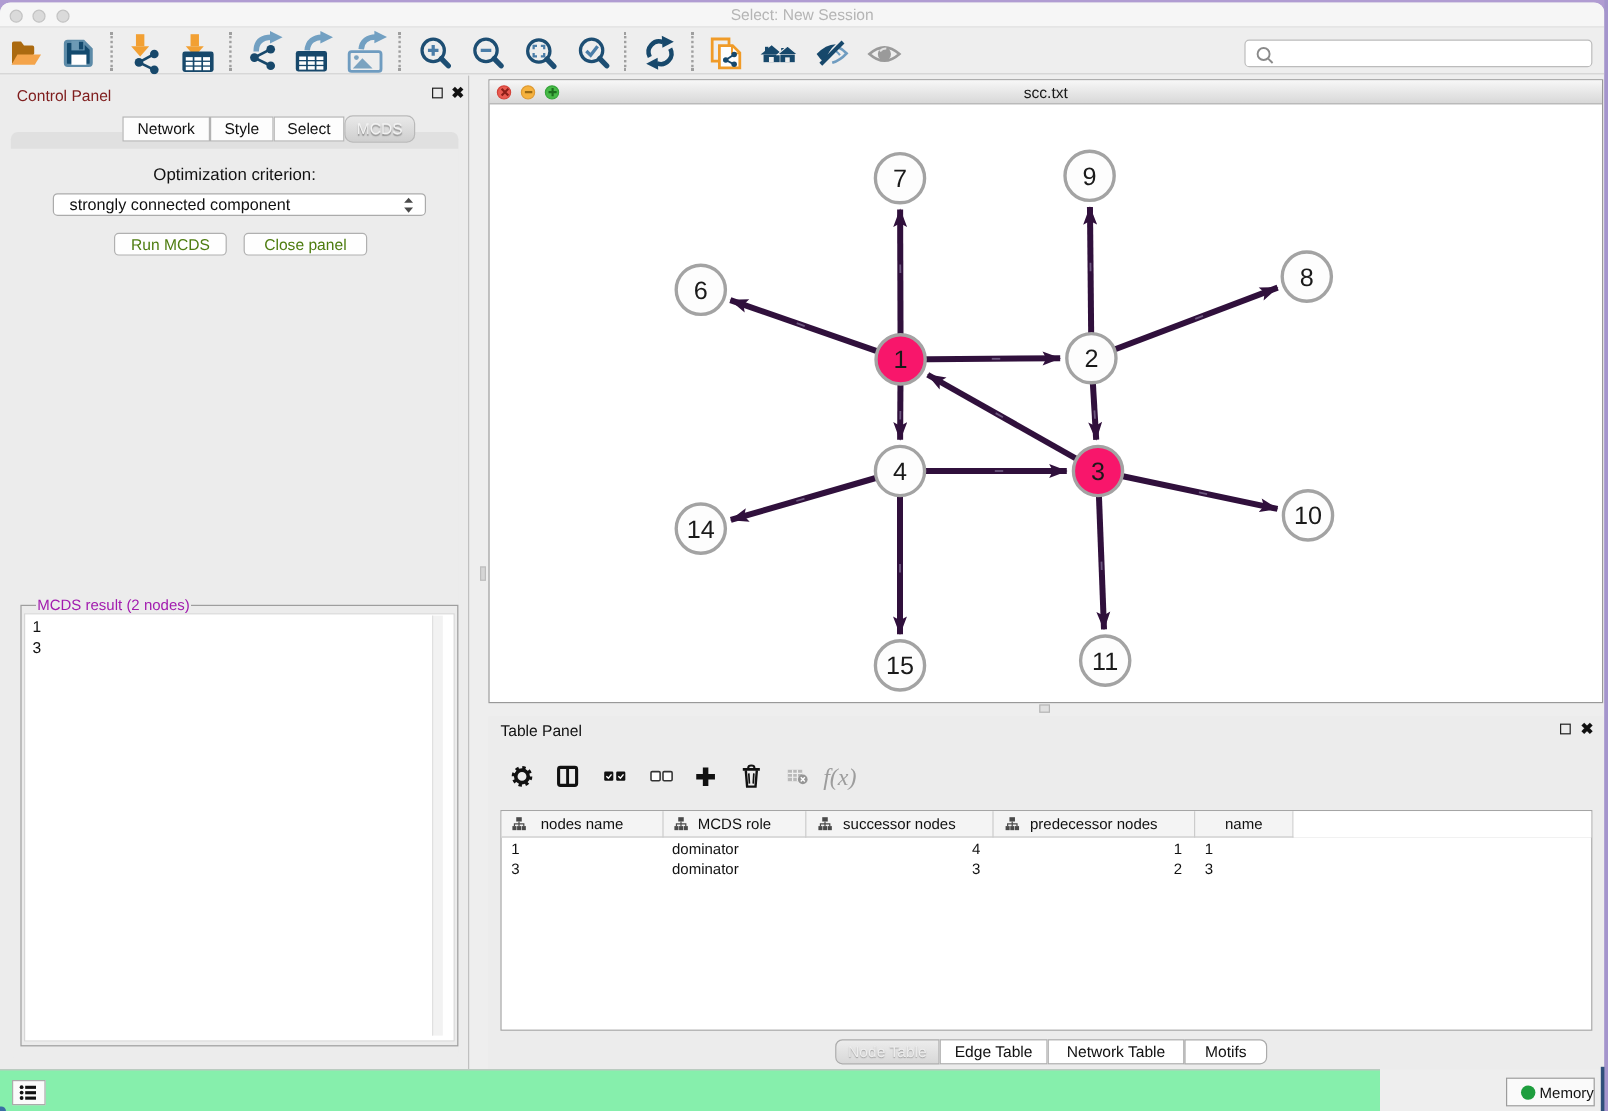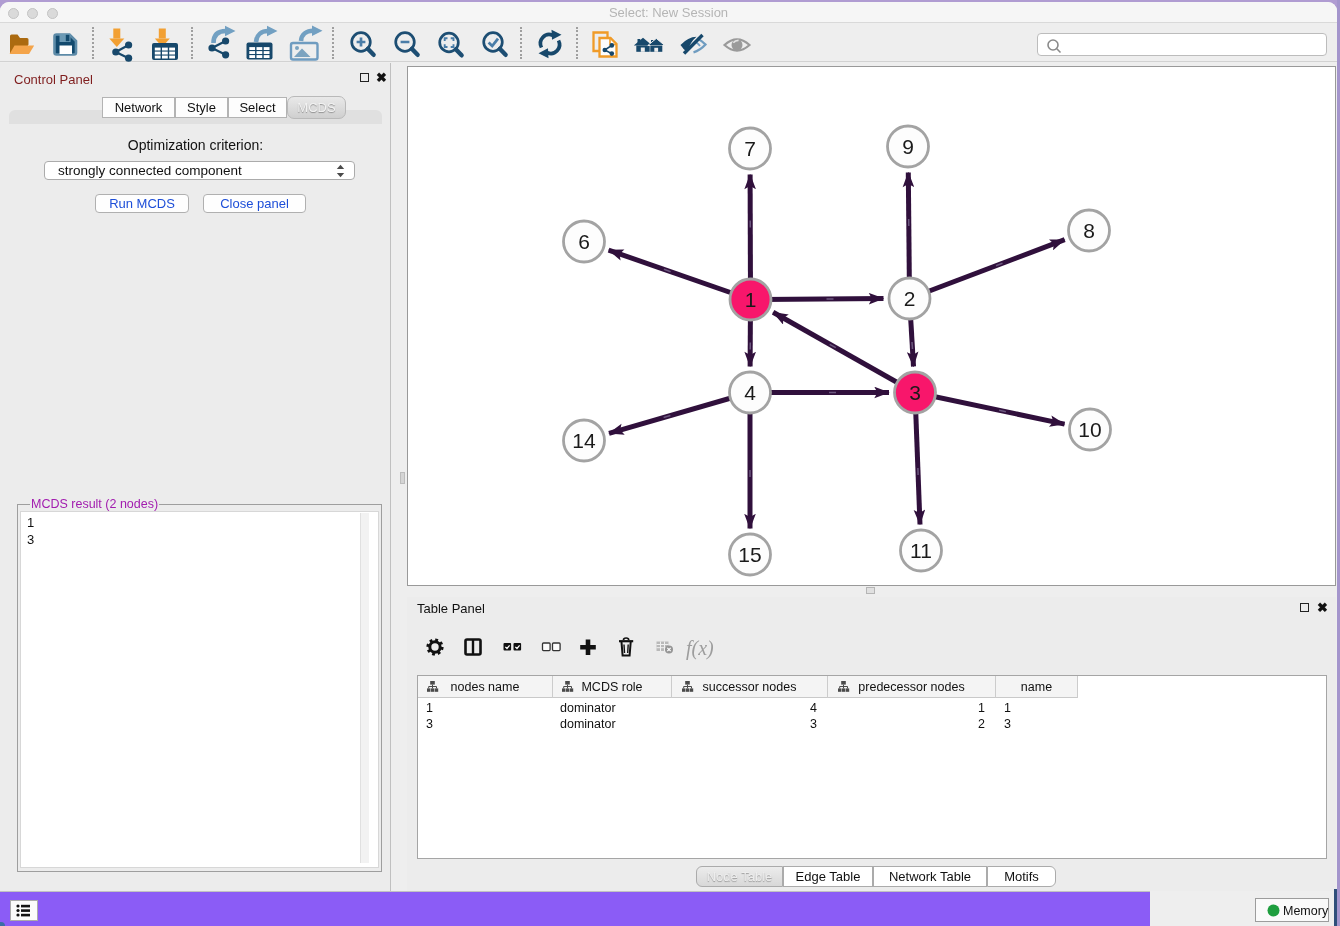--- a/index.html
+++ b/index.html
@@ -14,42 +14,42 @@
 #search { position:absolute; left:1037px; top:10px; width:290px; height:23px; background:#fff; border:1px solid #bcbcbc; border-radius:4px; }
 
 #cpanel { position:absolute; left:0; top:61px; width:391px; height:828px; background:#ececec; border-right:1px solid #c0c0c0; }
 #cpanel .hdr { position:absolute; left:14px; top:9px; font-size:13px; color:#7f1d1d; }
 .floatbox { position:absolute; width:9px; height:9px; border:1.6px solid #222; background:transparent; }
 .closex { position:absolute; font-size:13px; font-weight:bold; color:#111; }
 #tabpane { position:absolute; left:9px; top:47px; width:373px; height:773px; background:#ececec; border-radius:6px; }
 #tabstrip { position:absolute; left:0px; top:0px; width:373px; height:14px; background:#e0e0e0; border-radius:6px 6px 0 0; }
 .tab { position:absolute; top:-13px; height:21px; background:#fdfdfd; border:1px solid #b3b3b3; font-size:13px; text-align:center; line-height:19px; color:#111;margin-left:24px; }
 .tabsel { background:linear-gradient(#e9e9e9,#cfcfcf); border:1px solid #b9b9b9; border-radius:7px; color:#f2f2f2; text-shadow:0 1px 1px #8f8f8f; }
-.btn { position:absolute; background:#fefefe; border:1px solid #b0b0b0; border-radius:4px; font-size:13px; text-align:center; color:#1d4ed8; }
+.btn { position:absolute; background:#fefefe; border:1px solid #b0b0b0; border-radius:4px; font-size:13px; text-align:center; color:#4d7c0f; }
 #dropdown { position:absolute; left:35px; top:51px; width:311px; height:19px; background:#fff; border:1px solid #ababab; border-radius:4px; font-size:13.5px; line-height:17px; padding-left:13px; color:#111; }
 fieldset#mcdsres { position:absolute; left:8px; top:387px; width:365px; height:375px; border:1px solid #9e9e9e; background:#ececec; }
 fieldset#mcdsres legend { font-size:12.5px; color:#a21caf; margin-left:12px; padding:0 1px; }
 #mcdstext { position:absolute; left:2px; top:0px; width:359px; height:357px; background:#fff; border:1px solid #d7d7d7; font-size:13px; color:#111; padding:3px 0 0 6px; line-height:16.5px; }
 #mcdsscroll { position:absolute; right:9px; top:1px; width:9px; height:350px; background:#f2f2f2; border-left:1px solid #e0e0e0; }
 
 #netwin { position:absolute; left:407px; top:64px; width:929px; height:520px; background:#fff; border:1px solid #999; }
 #nettitle { position:absolute; left:0; top:0; width:100%; height:20px; background:linear-gradient(#f7f7f7,#d8d8d8); border-bottom:1px solid #ababab; }
 #nettitle .t { position:absolute; top:3px; width:100%; text-align:center; font-size:13px; color:#1a1a1a; }
 .mac { position:absolute; top:3.5px; width:12px; height:12px; border-radius:50%; }
 
 #tpanel { position:absolute; left:407px; top:595px; width:929px; height:294px; background:#ececec; }
 #tpanel .hdr { position:absolute; left:10px; top:4px; font-size:13px; color:#111; }
 #ttable { position:absolute; left:10px; top:78px; width:910px; height:184px; background:#fff; border:1px solid #a5a5a5; }
 #thead { position:absolute; left:0; top:0; width:100%; height:22px; background:#f4f4f4; border-bottom:1px solid #c9c9c9; font-size:12.5px; color:#111; }
 .hcell { position:absolute; top:0; height:22px; border-right:1px solid #cccccc; text-align:center; line-height:22px; }
 .trow { position:absolute; font-size:12.5px; color:#111; height:16px; line-height:16px; }
 .btabs { position:absolute; top:269px; height:21px; font-size:13px; }
 .btab { position:absolute; top:0; height:21px; background:#fff; border:1px solid #ababab; text-align:center; line-height:19px; color:#111; }
 
-#statusbar { position:absolute; left:0; top:889px; width:1150px; height:35px; background:#8b5cf6; border-top:1px solid #c2c2c2; }
+#statusbar { position:absolute; left:0; top:889px; width:1150px; height:35px; background:#86efac; border-top:1px solid #c2c2c2; }
 #listbtn { position:absolute; left:10px; top:8px; width:28px; height:21px; background:#fbfbfb; border:1px solid #ababab; }
 #membtn { position:absolute; left:1255px; top:6px; width:74px; height:24px; background:#fafafa; border:1px solid #9c9c9c; font-size:13px; color:#111; }
 </style>
 </head>
 <body>
 <div id="win">
   <div id="titlebar">
     <div class="tl" style="left:8px"></div>
     <div class="tl" style="left:27px"></div>
     <div class="tl" style="left:47px"></div>
@@ -217,20 +217,31 @@
       <div style="position:absolute; left:0; top:27px; width:100%; text-align:center; font-size:14px; color:#111">Optimization criterion:</div>
       <div class="btn" style="left:86px; top:84px; width:94px; height:19px; line-height:17px">Run MCDS</div>
       <div class="btn" style="left:194px; top:84px; width:103px; height:19px; line-height:17px">Close panel</div>
       <fieldset id="mcdsres">
         <legend>MCDS result (2 nodes)</legend>
         <div id="mcdstext">1<br>3<div id="mcdsscroll"></div></div>
       </fieldset>
     </div>
   </div>
   <div id="netwin">
+    <div id="nettitle">
+      <div class="mac" style="left:6px;background:#ea5b51;border:1px solid #d4453c"></div>
+      <div class="mac" style="left:26px;background:#f6b23e;border:1px solid #df9b33"></div>
+      <div class="mac" style="left:46px;background:#47ba47;border:1px solid #36a53a"></div>
+      <svg width="62" height="20" style="position:absolute;left:0;top:0" viewBox="0 0 62 20">
+          <path d="M10 7 L15.6 12.6 M15.6 7 L10 12.6" stroke="#8c1f18" stroke-width="1.8"></path>
+          <line x1="29.4" y1="9.8" x2="35.6" y2="9.8" stroke="#9a6a14" stroke-width="1.8"></line>
+          <path d="M52.5 6.4 L52.5 13.2 M49.1 9.8 L55.9 9.8" stroke="#1c6e1e" stroke-width="1.8"></path>
+        </svg>
+      <div class="t">scc.txt</div>
+    </div>
     <svg id="graph" width="927" height="504" style="position:absolute;left:0;top:20px" viewBox="408 87 927 499">
       <defs>
         <marker id="arr" viewBox="0 0 16 12" refX="15" refY="6" markerWidth="16" markerHeight="12" markerUnits="userSpaceOnUse" orient="auto">
             <path d="M0.3 0.2 L15.7 6 L0.3 11.8 L3.4 6 Z" fill="#30103c"></path>
           </marker>
       </defs>
       <g stroke="#30103c" stroke-width="5" marker-end="url(#arr)">
         <line x1="750.5" y1="297.0" x2="750.1" y2="172.0"></line>
         <line x1="750.5" y1="297.0" x2="608.6" y2="247.6"></line>
         <line x1="750.5" y1="297.0" x2="883.5" y2="296.1"></line>

